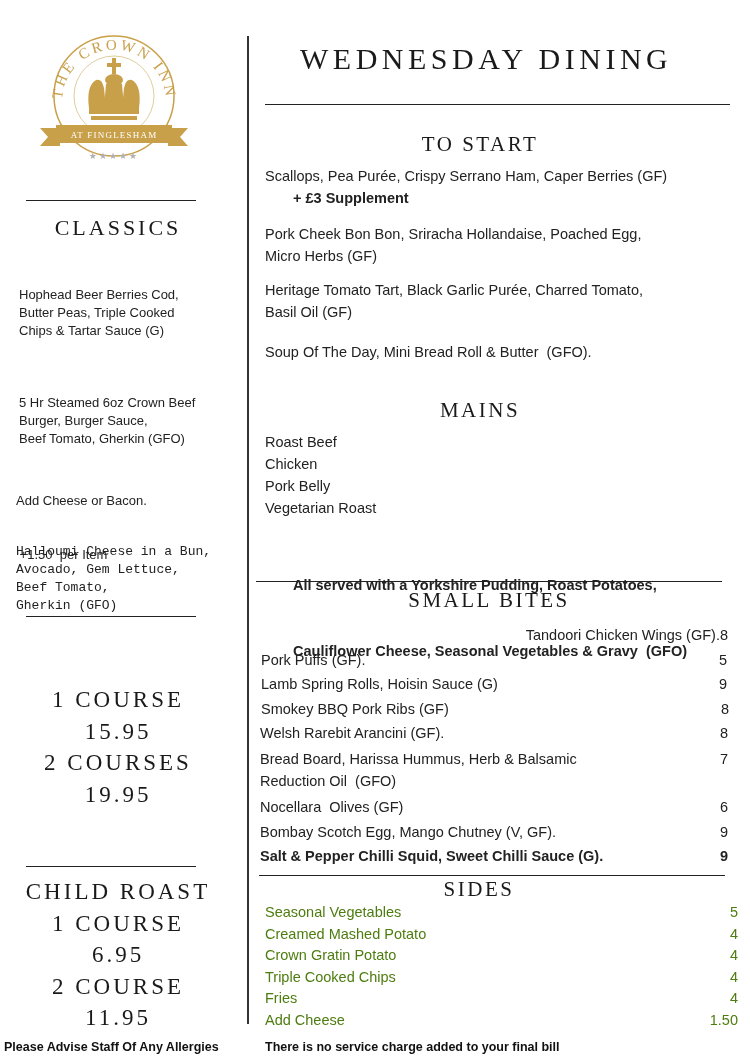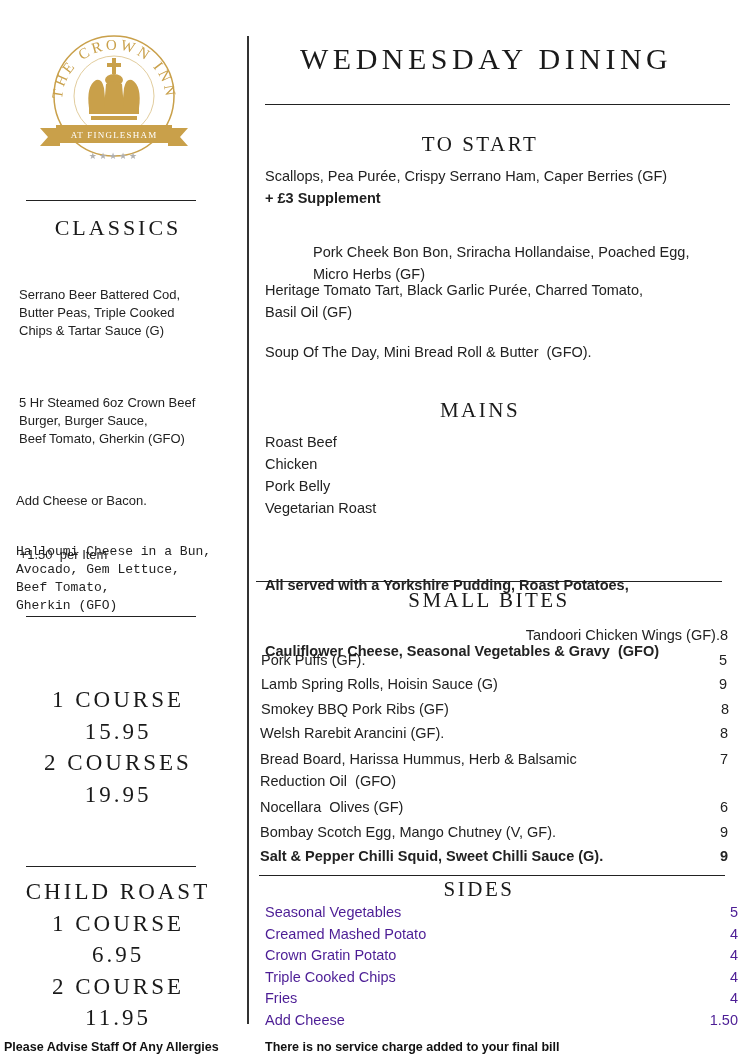--- a/index.html
+++ b/index.html
@@ -32,24 +32,24 @@
     .title {
       font-family: "Liberation Serif", "DejaVu Serif", serif;
       font-size: 30px; letter-spacing: 4.5px; left: 300px; top: 42px;
     }
     .section-heading {
       font-family: "Liberation Serif", "DejaVu Serif", serif;
       font-size: 21px; letter-spacing: 2.5px; text-align: center;
       position: absolute;
     }
     .item { font-size: 14.5px; line-height: 22px; color: #222; position: absolute; left: 265px; }
-    .bold { font-weight: bold; }
+    .bold { font-weight: bold; margin-left: 28px; }
     .row { position: absolute; left: 260px; width: 468px; font-size: 14.5px; line-height: 22px; color: #222; display: flex; justify-content: space-between; }
     .row .price { text-align: right; }
-    .side-row { position: absolute; left: 265px; width: 473px; font-size: 14.5px; line-height: 21.5px; color: #4c1d95; display: flex; justify-content: space-between; }
+    .side-row { position: absolute; left: 265px; width: 473px; font-size: 14.5px; line-height: 21.5px; color: #4d7c0f; display: flex; justify-content: space-between; }
     .footer { font-size: 12.5px; font-weight: bold; color: #111; position: absolute; }
   </style>
 </head>
 <body>
 
 <div class="abs logo">
   <svg width="160" height="145" viewBox="0 0 160 145">
     <defs>
       <path id="ringPath" d="M 30 88 A 52 52 0 1 1 130 88" fill="none"></path>
     </defs>
@@ -77,21 +77,21 @@
     <text x="80" y="131" font-size="9" fill="#b0b0b0" text-anchor="middle" letter-spacing="2">★★★★★</text>
   </svg>
 </div>
 
 <div class="vr" style="left:247px; top:36px; height:988px;"></div>
 
 <div class="hr" style="left:26px; top:200px; width:170px;"></div>
 <div class="abs left-heading" style="top:215px;">CLASSICS</div>
 
 <div class="abs left-text" style="left:19px; top:286px;">
-  <div>Serrano Beer Battered Cod,</div>
+  <div>Hophead Beer Berries Cod,</div>
   <div>Butter Peas, Triple Cooked</div>
   <div>Chips &amp; Tartar Sauce (G)</div>
 </div>
 
 <div class="abs left-text" style="left:19px; top:394px;">
   <div>5 Hr Steamed 6oz Crown Beef</div>
   <div>Burger, Burger Sauce,</div>
   <div>Beef Tomato, Gherkin (GFO)</div>
 </div>
 
@@ -130,21 +130,21 @@
 
 <div class="abs title">WEDNESDAY DINING</div>
 <div class="hr" style="left:265px; top:104px; width:465px;"></div>
 
 <div class="section-heading" style="left:265px; width:430px; top:132px;">TO START</div>
 
 <div class="item" style="top:165px;">
   <div>Scallops, Pea Purée, Crispy Serrano Ham, Caper Berries (GF)</div>
   <div class="bold">+ £3 Supplement</div>
 </div>
-<div class="item" style="top:241px;margin-left:48px;">
+<div class="item" style="top:223px;">
   <div>Pork Cheek Bon Bon, Sriracha Hollandaise, Poached Egg,</div>
   <div>Micro Herbs (GF)</div>
 </div>
 <div class="item" style="top:279px;">
   <div>Heritage Tomato Tart, Black Garlic Purée, Charred Tomato,</div>
   <div>Basil Oil (GF)</div>
 </div>
 <div class="item" style="top:341px;">
   <div style="white-space:pre;">Soup Of The Day, Mini Bread Roll &amp; Butter  (GFO).</div>
 </div>

